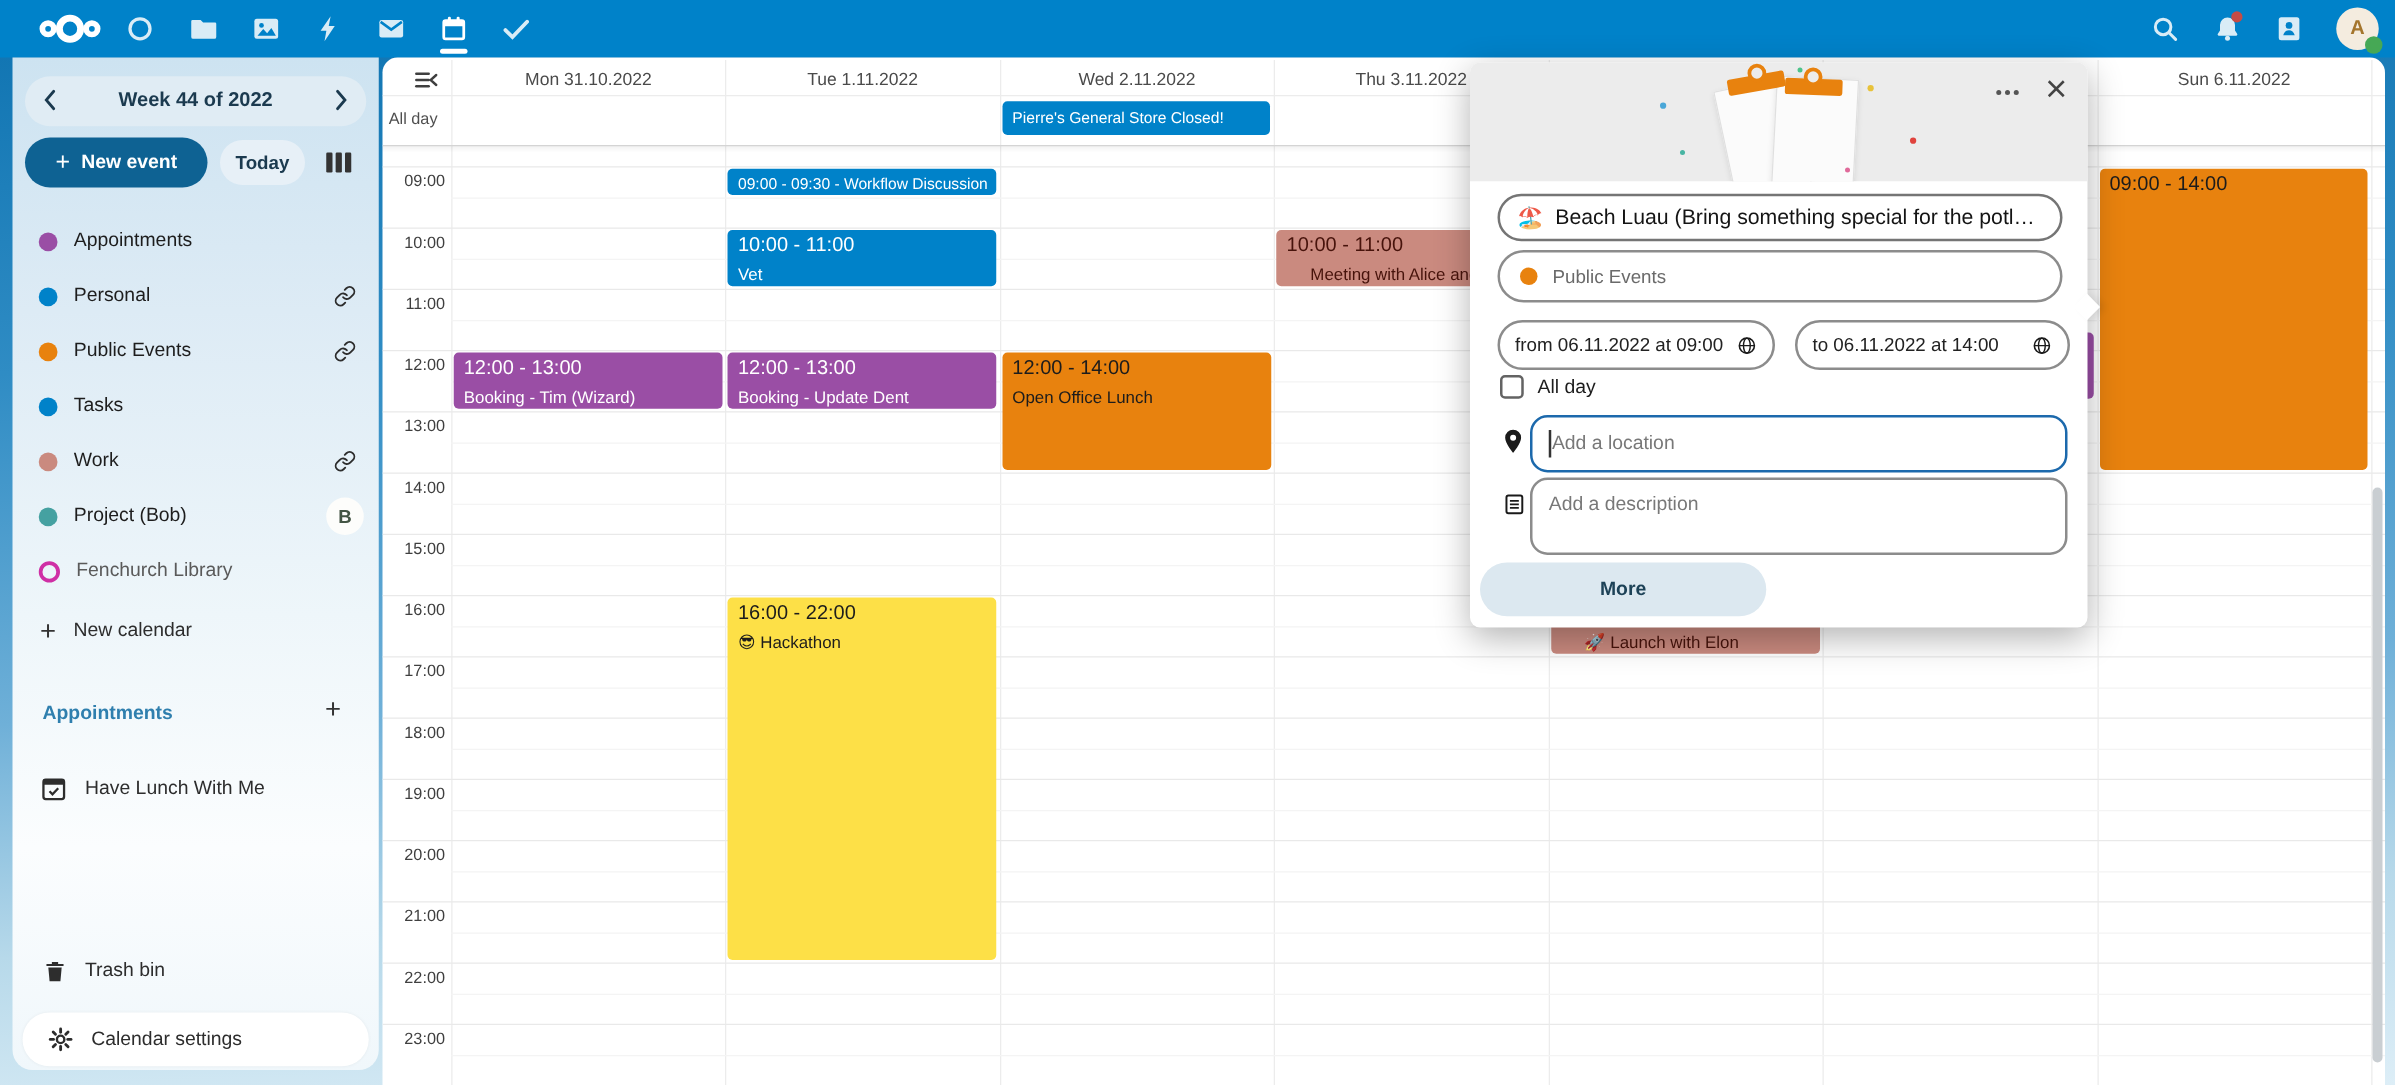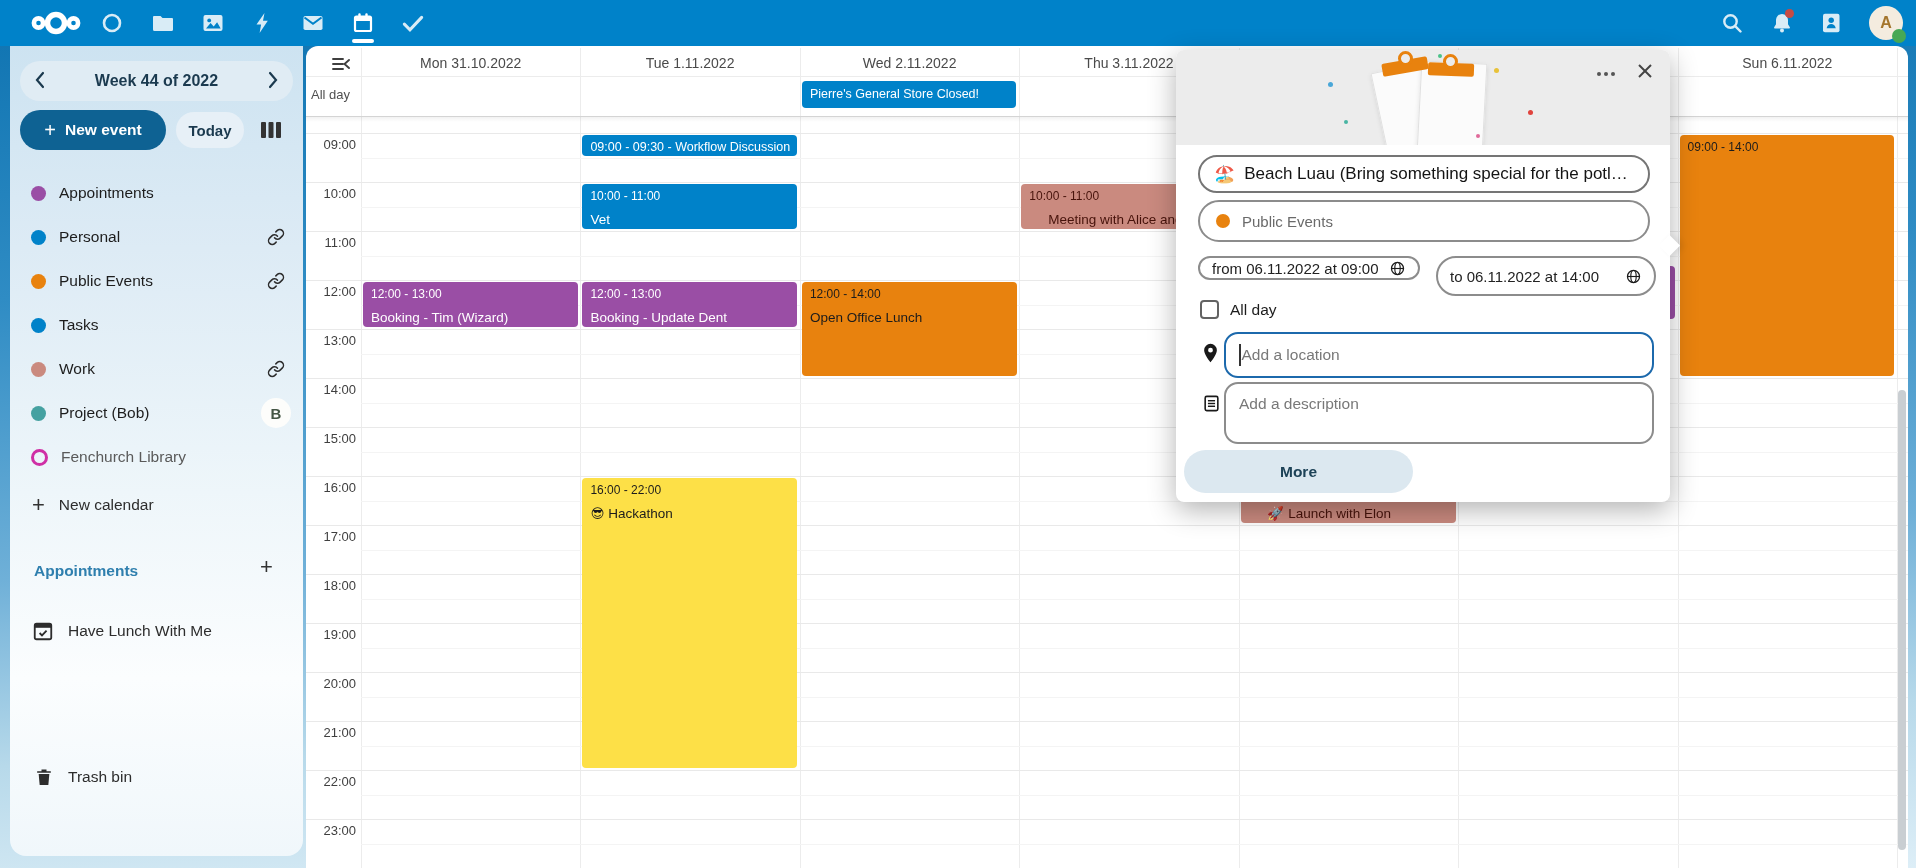--- a/index.html
+++ b/index.html
@@ -45,41 +45,41 @@
   .day-head{position:absolute;top:6px;height:22px;display:flex;align-items:center;justify-content:center;font-size:14px;color:#4a4a4a;}
   .vline{position:absolute;top:2px;bottom:0;width:1px;background:#ececec;}
   .hline{position:absolute;height:1px;background:#e9e9e9;}
   .hline.half{background:#f4f4f4;}
   .hline.head{background:#ececec;}
   .hline.allday{background:#d4d4d4;}
   #allday-shadow{position:absolute;height:5px;background:linear-gradient(rgba(0,0,0,.05),rgba(0,0,0,0));}
   .time-label{position:absolute;width:50px;text-align:right;font-size:13px;color:#3f3f3f;}
   #allday-label{position:absolute;left:5px;top:41px;font-size:13px;color:#4f4f4f;}
   .event{position:absolute;border-radius:4px;padding:5px 8px;box-sizing:border-box;overflow:hidden;cursor:pointer;}
-  .event .ev-time{font-size:12px;line-height:15px;white-space:nowrap;}
+  .event .ev-time{font-size:16px;line-height:15px;white-space:nowrap;}
   .event .ev-title{font-size:13.5px;line-height:17px;margin-top:7px;}
   .event .ev-one{font-size:12.5px;line-height:15px;white-space:nowrap;}
   .event.nowrap .ev-title{white-space:nowrap;margin-left:19px;}
   #scroll-thumb{position:absolute;width:8px;border-radius:4px;background:#c9ced2;}
 
   
   #popup{position:absolute;left:1176px;top:50px;width:494px;height:452px;background:#fff;border-radius:8px;
          box-shadow:0 8px 28px rgba(0,0,0,.30);z-index:10;}
   #popup-arrow{position:absolute;right:-7px;top:188px;width:15px;height:15px;background:#fff;transform:rotate(45deg);box-shadow:3px -3px 6px rgba(0,0,0,.08);}
   #popup-illu{position:absolute;left:0;top:0;width:494px;height:95px;background:#ececec;border-radius:8px 8px 0 0;overflow:hidden;}
   .board{position:absolute;background:#fbfbfb;border:1px solid #e0e0e0;box-shadow:0 2px 5px rgba(0,0,0,.10);}
   .clip{position:absolute;background:#e8820e;border-radius:2px;}
   .clip-hole{position:absolute;width:9px;height:9px;border-radius:50%;border:3px solid #e8820e;background:#ececec;}
   .confetti{position:absolute;border-radius:50%;}
   .p-box{position:absolute;box-sizing:border-box;border:2px solid #8c8c8c;border-radius:22px;display:flex;align-items:center;background:#fff;}
   #p-title{left:22px;top:105px;width:452px;height:38px;border-color:#757575;padding:0 14px;font-size:17px;color:#141414;}
   #p-title .t-text{white-space:nowrap;overflow:hidden;text-overflow:ellipsis;margin-left:9px;}
   #p-cal{left:22px;top:150px;width:452px;height:42px;padding:0 16px;font-size:15px;color:#6a6a6a;cursor:pointer;}
   #p-cal .dot{width:14px;height:14px;border-radius:50%;margin-right:12px;}
-  #p-from{left:22px;top:206px;width:222px;height:24px;padding:0 12px;font-size:15px;color:#222;cursor:pointer;}
+  #p-from{left:22px;top:206px;width:222px;height:40px;padding:0 12px;font-size:15px;color:#222;cursor:pointer;}
   #p-to{left:260px;top:206px;width:220px;height:40px;padding:0 12px;font-size:15px;color:#222;cursor:pointer;}
   .grow{flex:1 1 auto;}
   #p-allday{position:absolute;left:24px;top:250px;display:flex;align-items:center;cursor:pointer;}
   #p-allday .chk{width:19px;height:19px;border:2px solid #636363;border-radius:4px;box-sizing:border-box;background:#fff;}
   #p-allday .lbl{margin-left:11px;font-size:15.5px;color:#1d1d1d;}
   #p-location{left:48px;top:282px;width:430px;height:46px;border-color:#1c69ac;border-radius:14px;padding:0 13px;font-size:15.5px;color:#787878;}
   .caret{width:1.5px;height:22px;background:#333;margin-right:1px;}
   #p-desc{left:48px;top:332px;width:430px;height:62px;border-radius:14px;padding:11px 13px;font-size:15.5px;color:#787878;align-items:flex-start;}
   .p-btn{position:absolute;top:400px;height:43px;border-radius:22px;display:flex;align-items:center;justify-content:center;font-weight:bold;font-size:15.5px;cursor:pointer;}
   #p-more{left:8px;width:229px;background:#dce8f0;color:#1d4257;}
@@ -272,20 +272,38 @@
     <div class="side-row" style="top:711px;">
       <span style="margin-left:24px;">
         <svg width="20" height="20" viewBox="0 0 24 24">
           <path d="M9 3h6v2h5.2v2H3.8V5H9z" fill="#2d2d2d"></path>
           <path d="M5.6 8.5h12.8L17.2 21.5H6.8z" fill="#2d2d2d"></path>
         </svg>
       </span>
       <span class="lbl">Trash bin</span>
     </div>
 
+    <div id="settings-pill">
+      <span style="margin-left:20px;">
+        <svg width="21" height="21" viewBox="0 0 24 24">
+          <circle cx="12" cy="12" r="3.4" fill="none" stroke="#2d2d2d" stroke-width="2.2"></circle>
+          <g stroke="#2d2d2d" stroke-width="2.6" stroke-linecap="round">
+            <line x1="12" y1="2.5" x2="12" y2="5.5"></line>
+              <line x1="12" y1="18.5" x2="12" y2="21.5"></line>
+            <line x1="2.5" y1="12" x2="5.5" y2="12"></line>
+              <line x1="18.5" y1="12" x2="21.5" y2="12"></line>
+            <line x1="5.2" y1="5.2" x2="7.3" y2="7.3"></line>
+              <line x1="16.7" y1="16.7" x2="18.8" y2="18.8"></line>
+            <line x1="5.2" y1="18.8" x2="7.3" y2="16.7"></line>
+              <line x1="16.7" y1="7.3" x2="18.8" y2="5.2"></line>
+          </g>
+        </svg>
+      </span>
+      <span class="lbl" style="margin-left:14px;font-size:15.5px;color:#2d2d2d;">Calendar settings</span>
+    </div>
   </div>
 
   <div id="content">
     <div class="abs" style="left:24px;top:8px;cursor:pointer;">
       <svg width="22" height="20" viewBox="0 0 22 20">
         <g stroke="#3f3f3f" stroke-width="1.9" stroke-linecap="round">
           <line x1="3" y1="5" x2="13" y2="5"></line>
             <line x1="3" y1="10" x2="13" y2="10"></line>
             <line x1="3" y1="15" x2="13" y2="15"></line>
         </g>

